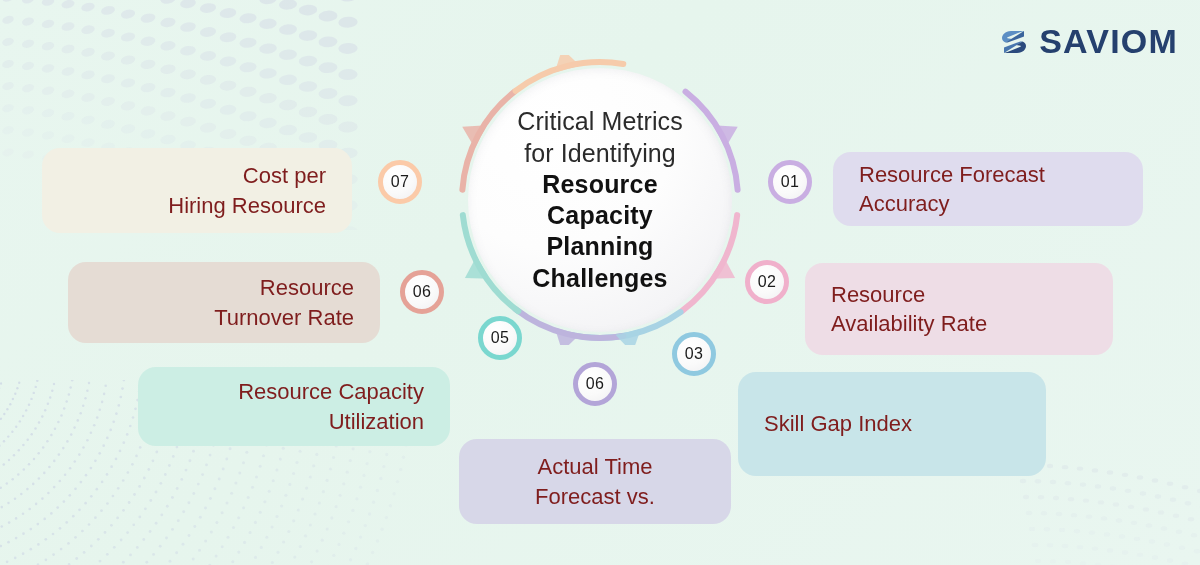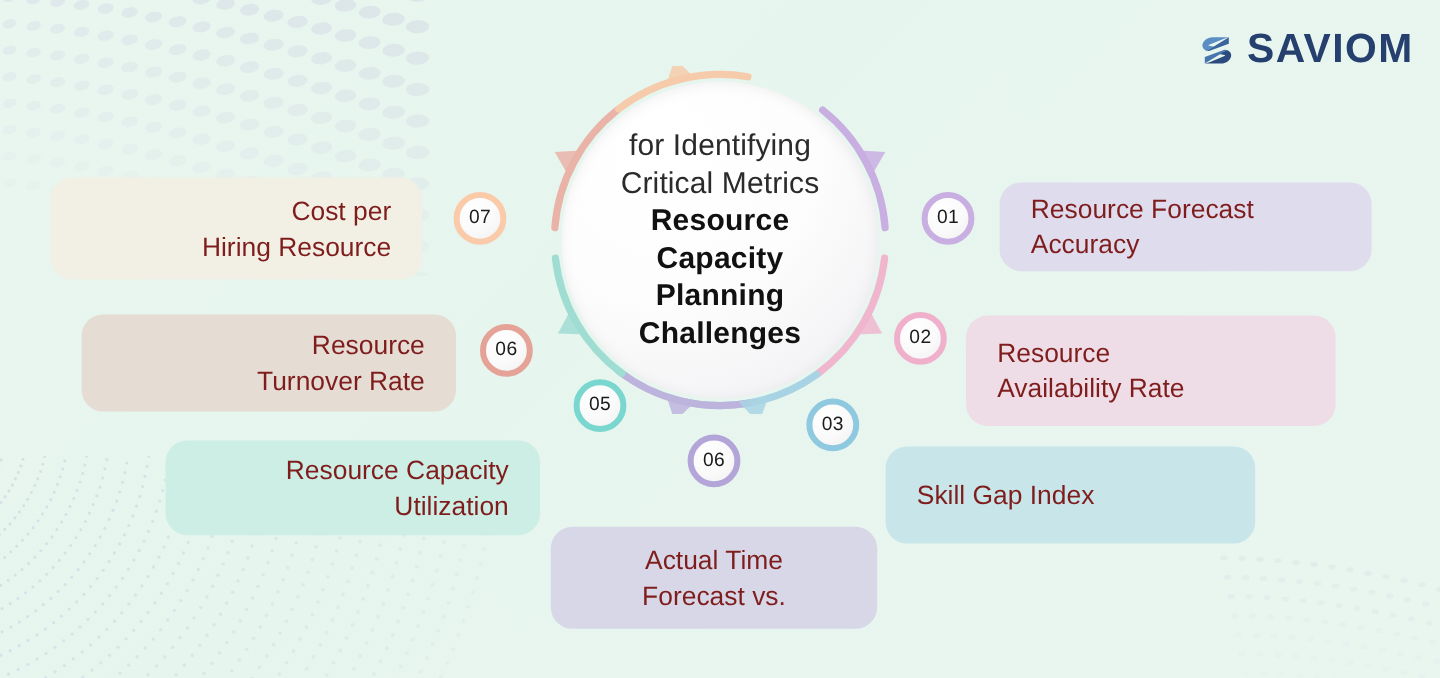--- a/index.html
+++ b/index.html
@@ -1070,22 +1070,22 @@
           <polygon points="282.7398244859926,71.76243620540103 270.3010553521717,93.09965773107079 258.0947947197385,70.14302031673868" fill="#c9aee2" opacity="0.85"></polygon>
           <polygon points="280.09996299037243,223 255.41342951089922,223.7583302491977 268.4134295108992,201.2416697508023" fill="#f0b6ce" opacity="0.85"></polygon>
           <polygon points="177.43422376757047,297.59102571447363 160.35215945085807,279.7527780796947 185.783997069937,274.3470741184329" fill="#a8d3e4" opacity="0.85"></polygon>
           <polygon points="107.26018428645182,296.3661332990555 99.72669965245689,272.84493840446385 124.9543885356328,279.13490769005523" fill="#bdb4dd" opacity="0.85"></polygon>
           <polygon points="9.900037009627567,223 21.58657048910078,201.2416697508023 34.58657048910078,223.7583302491977" fill="#9fdcd2" opacity="0.85"></polygon>
           <polygon points="7.260175514007415,71.76243620540099 31.905205280261477,70.14302031673866 19.698944647828306,93.09965773107076" fill="#e9b3a8" opacity="0.85"></polygon>
           <polygon points="107.26018428645182,-6.366133299055463 124.9543885356328,10.865092309944782 99.72669965245689,17.155061595536143" fill="#f6cbab" opacity="0.85"></polygon>
         </g>
     </svg>
     <div id="hub-disc">
+      <div class="hub-line">Critical Metrics</div>
       <div class="hub-line">for Identifying</div>
-      <div class="hub-line">Critical Metrics</div>
       <div class="hub-line bold">Resource Capacity</div>
       <div class="hub-line bold">Planning</div>
       <div class="hub-line bold">Challenges</div>
     </div>
   </div>
 
   <div class="card align-left" id="card-1" style="left: 833px; top: 152px; width: 310px; height: 74px; background: rgb(223, 220, 238);">
     <div class="card-line">Resource Forecast</div>
     <div class="card-line">Accuracy</div>
   </div>
@@ -1094,21 +1094,21 @@
   </div>
 
   <div class="card align-left" id="card-2" style="left: 805px; top: 263px; width: 308px; height: 92px; background: rgb(238, 221, 230);">
     <div class="card-line">Resource</div>
     <div class="card-line">Availability Rate</div>
   </div>
   <div class="badge" id="badge-2" style="left: 745px; top: 260px; border-color: rgb(240, 176, 203); justify-content: center;">
     <span>02</span>
   </div>
 
-  <div class="card align-left" id="card-3" style="left: 738px; top: 372px; width: 308px; height: 81px; background: rgb(200, 229, 233);">
+  <div class="card align-left" id="card-3" style="left: 738px; top: 372px; width: 308px; height: 104px; background: rgb(200, 229, 233);">
     <div class="card-line">Skill Gap Index</div>
   </div>
   <div class="badge" id="badge-3" style="left: 672px; top: 332px; border-color: rgb(143, 201, 224);">
     <span>03</span>
   </div>
 
   <div class="card align-center" id="card-4" style="left: 459px; top: 439px; width: 272px; height: 85px; background: rgb(215, 215, 232);">
     <div class="card-line">Actual Time</div>
     <div class="card-line">Forecast vs.</div>
   </div>

